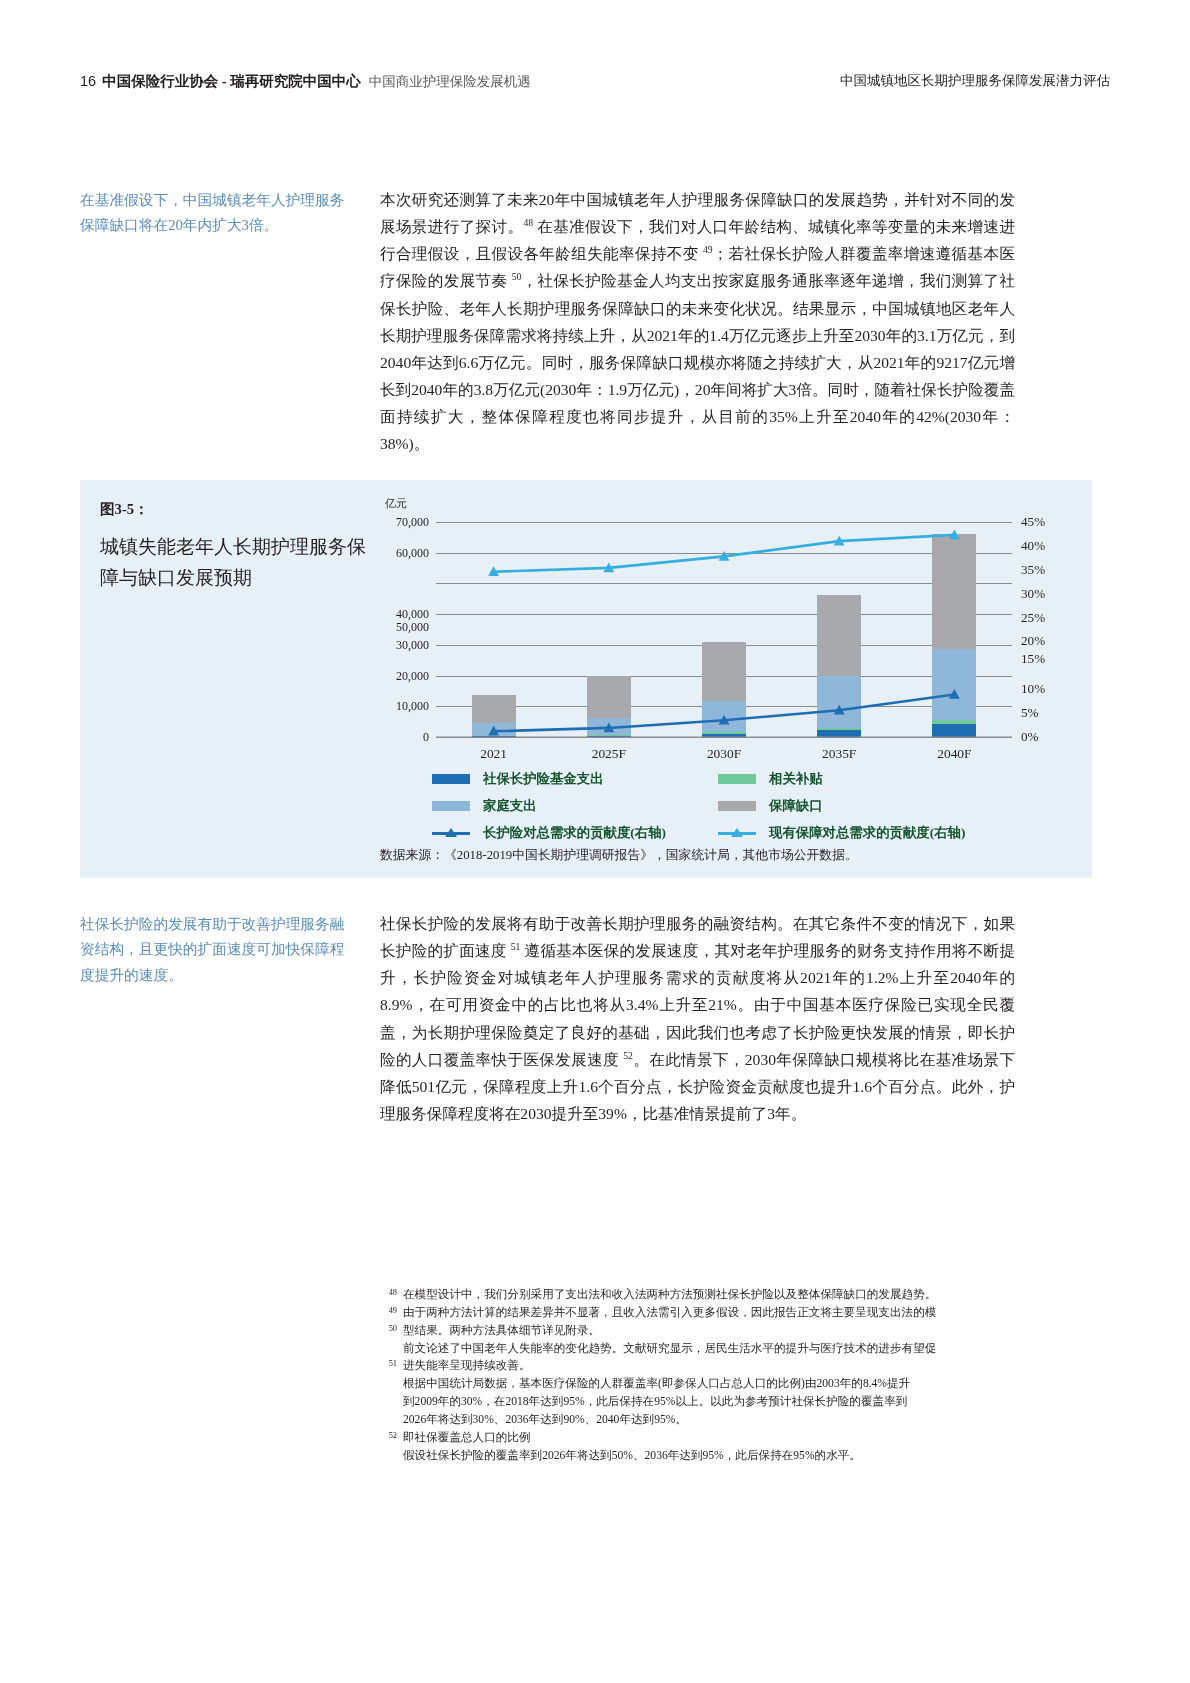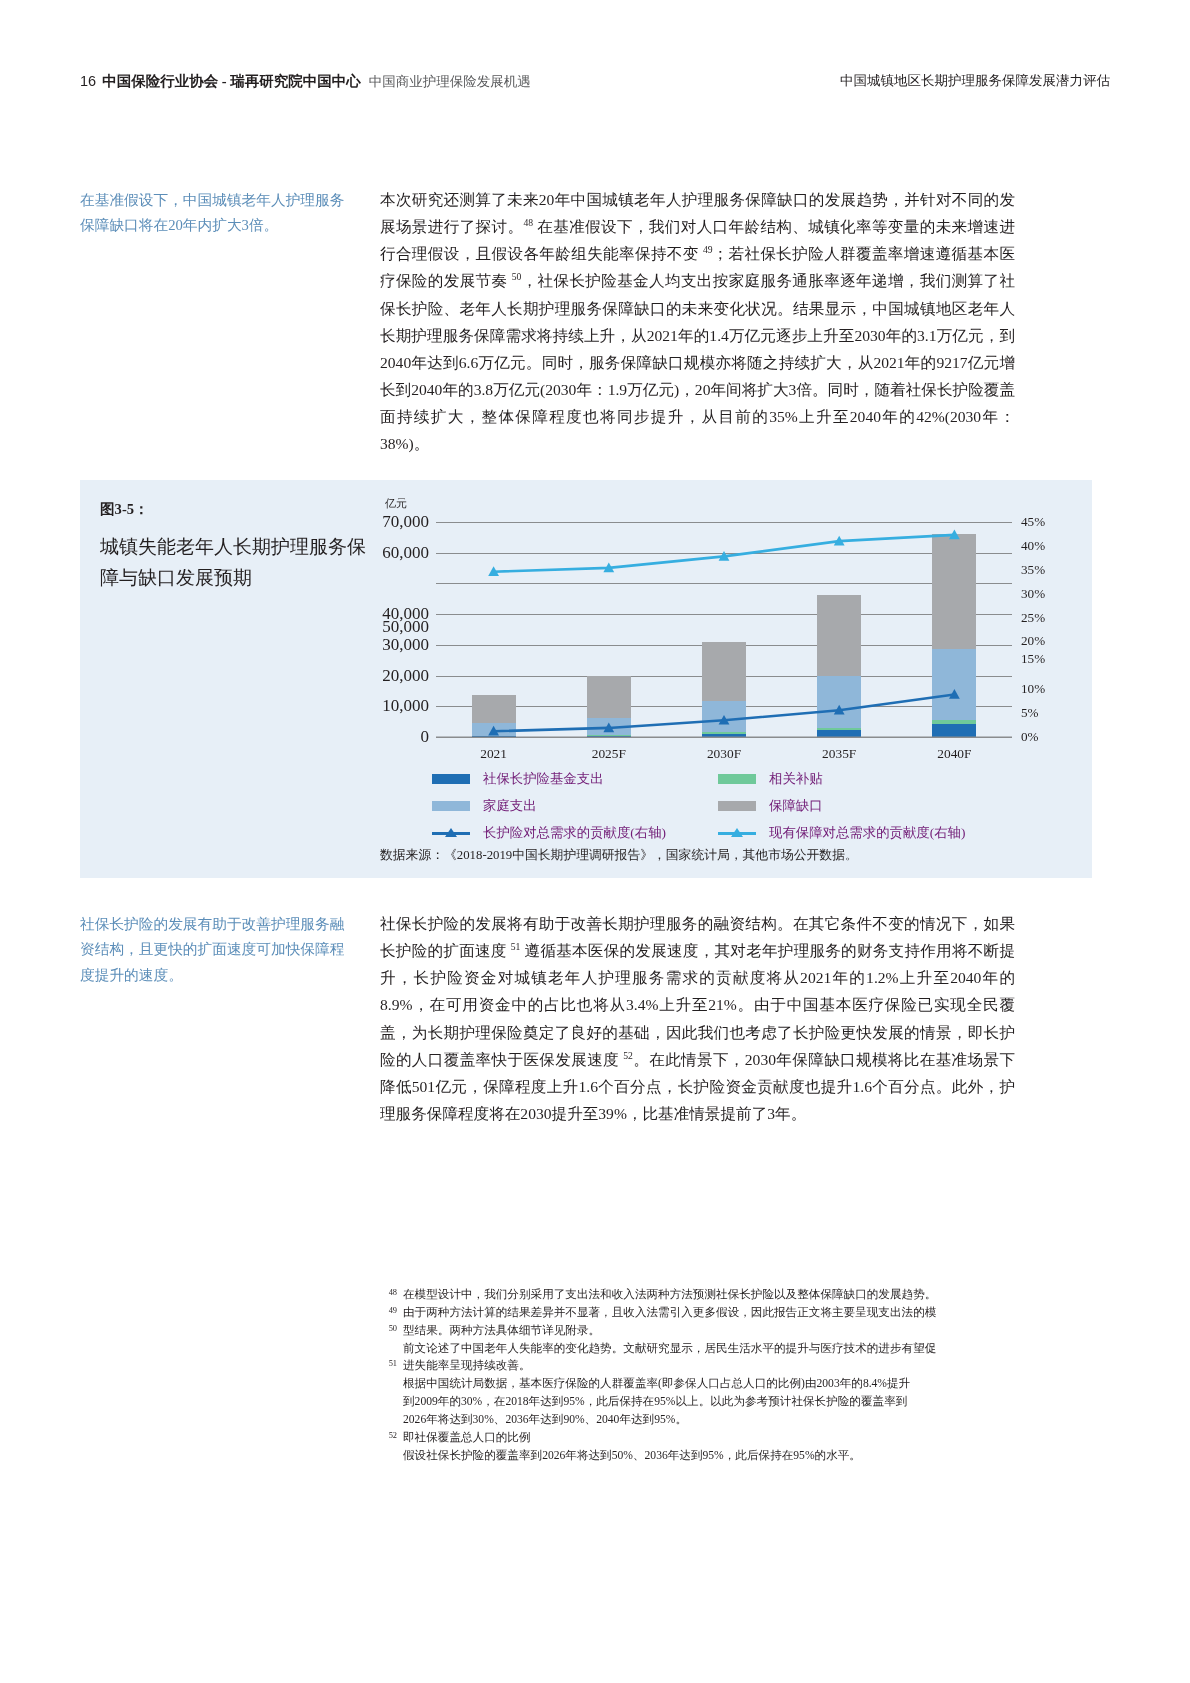--- a/index.html
+++ b/index.html
@@ -33,35 +33,35 @@
   .figure{position:absolute;left:80px;top:480px;width:1012px;height:398px;background:#e7eff7;}
   .fig-cap{position:absolute;left:20px;top:20px;width:268px;color:#231f20;}
   .fig-cap .t{font-size:14.6px;font-weight:bold;margin-bottom:12px;}
   .fig-cap .d{font-size:19px;line-height:1.65;}
 
   .plot-wrap{position:absolute;left:300px;top:14px;width:700px;height:375px;}
   .unit{position:absolute;left:5px;top:2px;font-size:11px;color:#231f20;}
 
   .plot{position:absolute;left:56px;top:28px;width:576px;height:215px;}
   .grid-line{position:absolute;left:0;width:100%;height:1px;background:#8a8c8e;}
-  .ylab{position:absolute;right:calc(100% + 7px);font-size:17px;color:#231f20;
+  .ylab{position:absolute;right:calc(100% + 7px);font-size:12px;color:#231f20;
         white-space:nowrap;transform:translateY(-50%);}
   .y2lab{position:absolute;left:calc(100% + 9px);font-size:13.2px;color:#231f20;
         white-space:nowrap;transform:translateY(-50%);}
 
   .bars{position:absolute;left:0;top:0;width:100%;height:100%;}
   .bargrp{position:absolute;bottom:0;width:44px;transform:translateX(-50%);}
   .seg{width:100%;}
   .xlab{position:absolute;top:calc(100% + 9px);font-size:13.4px;color:#231f20;
         transform:translateX(-50%);white-space:nowrap;}
 
   svg.lines{position:absolute;left:0;top:0;overflow:visible;}
 
   
-  .legend{position:absolute;left:52px;top:276px;width:620px;font-size:13.4px;color:#701a75;}
+  .legend{position:absolute;left:52px;top:276px;width:620px;font-size:13.4px;color:#14532d;font-weight:bold;}
   .lg-row{display:flex;margin-bottom:9px;}
   .lg-item{display:flex;align-items:center;}
   .lg-item.c1{width:286px;}
   .lg-swatch{width:38px;height:10px;margin-right:13px;flex:0 0 38px;}
   .lg-line{width:38px;height:12px;margin-right:13px;flex:0 0 38px;position:relative;}
   .lg-line .ln{position:absolute;left:0;top:5px;width:38px;height:2.6px;}
   .lg-line .tri{position:absolute;left:13px;top:1px;width:0;height:0;
      border-left:6px solid transparent;border-right:6px solid transparent;}
 
   .src{position:absolute;left:380px;top:847px;font-size:12.8px;color:#231f20;}

